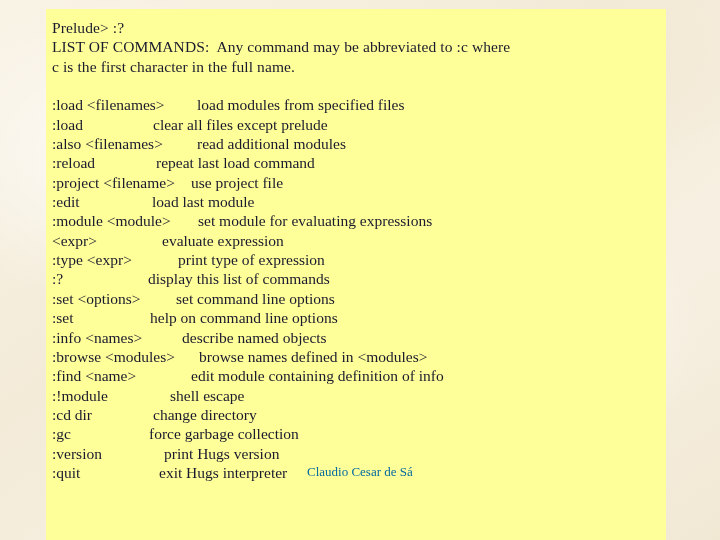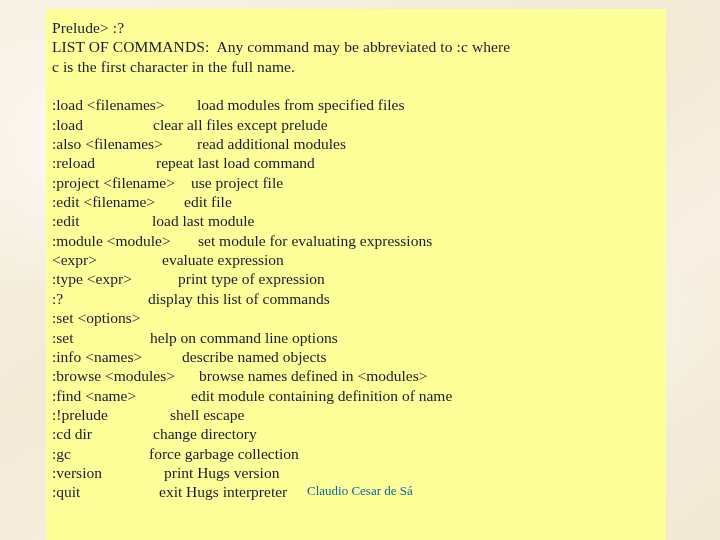--- a/index.html
+++ b/index.html
@@ -115,24 +115,20 @@
         </div>
         <div class="cmd-row">
           <span class="cmd">:reload</span>
           <span class="desc" style="left: 104px;">repeat last load command</span>
         </div>
         <div class="cmd-row">
           <span class="cmd">:project &lt;filename&gt;</span>
           <span class="desc" style="left: 139px;">use project file</span>
         </div>
         <div class="cmd-row">
-          <span class="cmd">:edit &lt;filename&gt;</span>
-          <span class="desc" style="left: 132px;">edit file</span>
-        </div>
-        <div class="cmd-row">
           <span class="cmd">:edit</span>
           <span class="desc" style="left: 100px;">load last module</span>
         </div>
         <div class="cmd-row">
           <span class="cmd">:module &lt;module&gt;</span>
           <span class="desc" style="left: 146px;">set module for evaluating expressions</span>
         </div>
         <div class="cmd-row">
           <span class="cmd">&lt;expr&gt;</span>
           <span class="desc" style="left: 110px;">evaluate expression</span>
@@ -140,39 +136,40 @@
         <div class="cmd-row">
           <span class="cmd">:type &lt;expr&gt;</span>
           <span class="desc" style="left: 126px;">print type of expression</span>
         </div>
         <div class="cmd-row">
           <span class="cmd">:?</span>
           <span class="desc" style="left: 96px;">display this list of commands</span>
         </div>
         <div class="cmd-row">
           <span class="cmd">:set &lt;options&gt;</span>
+          <span class="desc" style="left: 124px;">set command line options</span>
         </div>
         <div class="cmd-row">
           <span class="cmd">:set</span>
           <span class="desc" style="left: 98px;">help on command line options</span>
         </div>
         <div class="cmd-row">
           <span class="cmd">:info &lt;names&gt;</span>
           <span class="desc" style="left: 130px;">describe named objects</span>
         </div>
         <div class="cmd-row">
           <span class="cmd">:browse &lt;modules&gt;</span>
           <span class="desc" style="left: 147px;">browse names defined in &lt;modules&gt;</span>
         </div>
         <div class="cmd-row">
           <span class="cmd">:find &lt;name&gt;</span>
-          <span class="desc" style="left: 139px;">edit module containing definition of name</span>
+          <span class="desc" style="left: 139px;">edit module containing definition of info</span>
         </div>
         <div class="cmd-row">
-          <span class="cmd">:!prelude</span>
+          <span class="cmd">:!module</span>
           <span class="desc" style="left: 118px;">shell escape</span>
         </div>
         <div class="cmd-row">
           <span class="cmd">:cd dir</span>
           <span class="desc" style="left: 101px;">change directory</span>
         </div>
         <div class="cmd-row">
           <span class="cmd">:gc</span>
           <span class="desc" style="left: 97px;">force garbage collection</span>
         </div>

